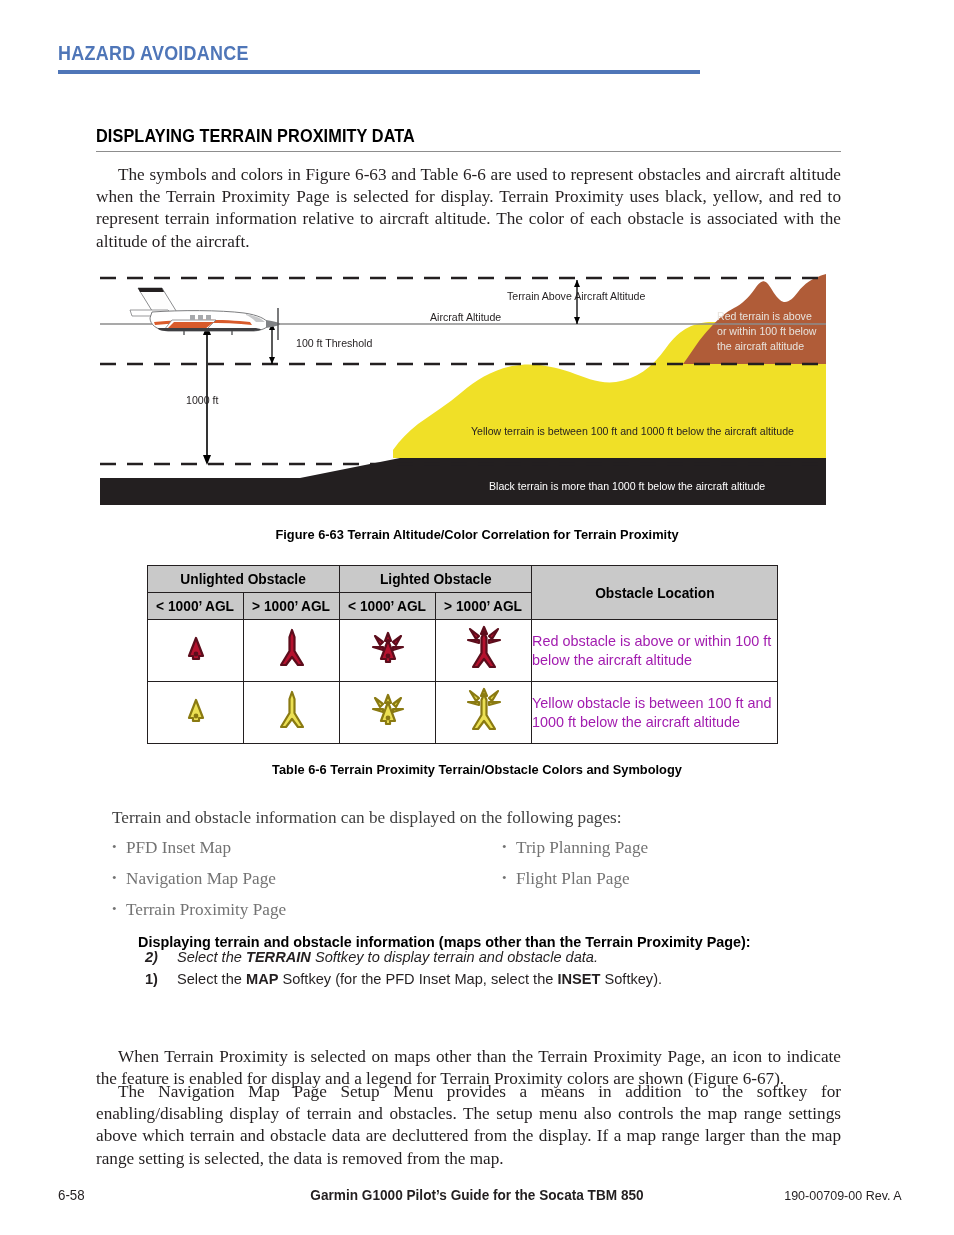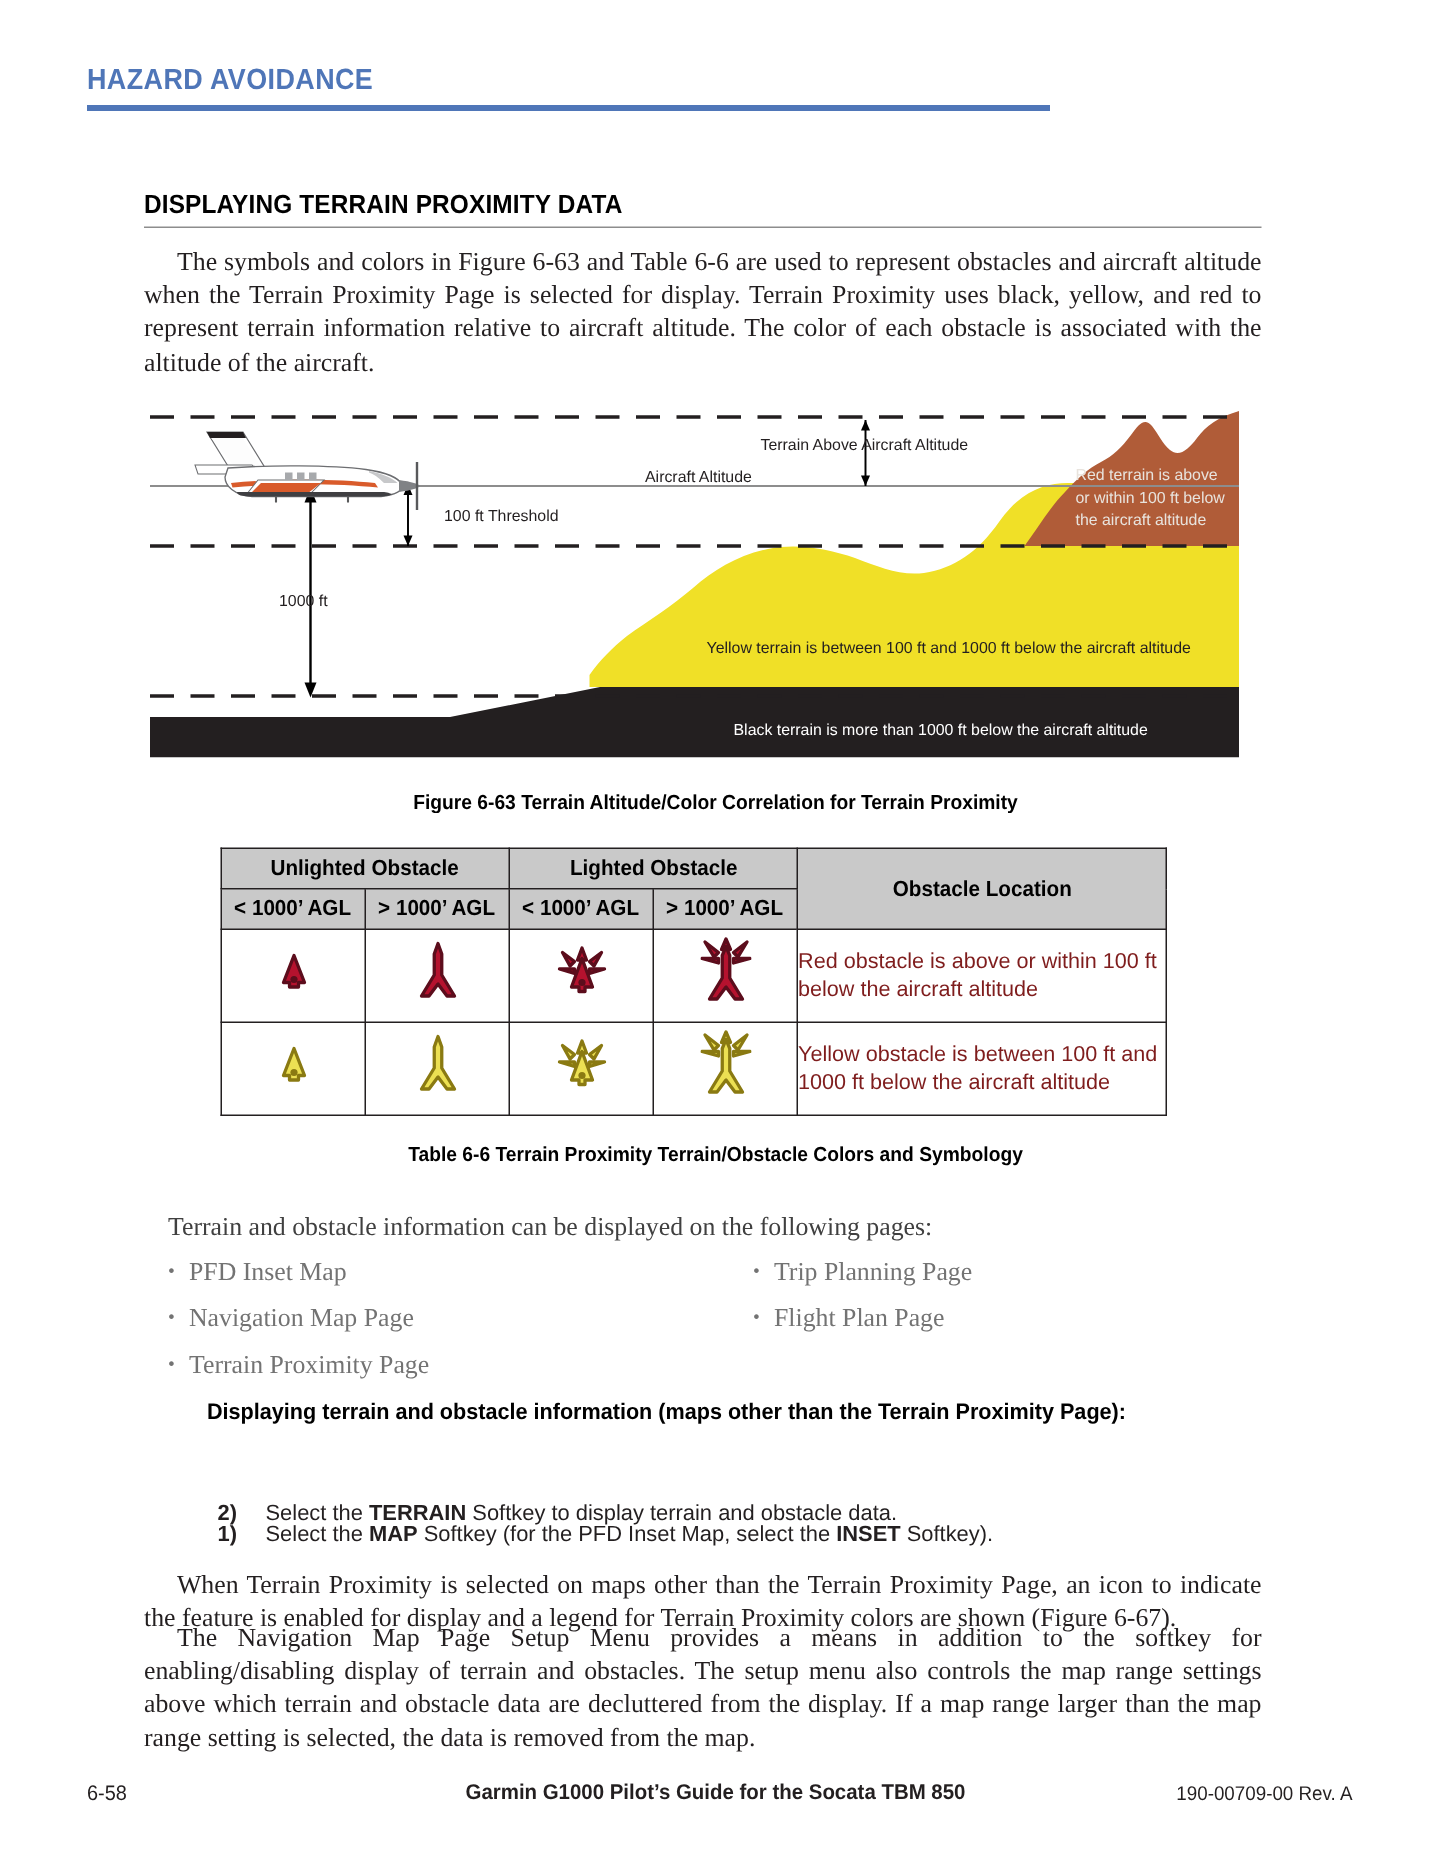--- a/index.html
+++ b/index.html
@@ -147,21 +147,21 @@
   .sym-table th span { display:inline-block; transform: scaleX(0.95); }
   .sym-cell {
     height: 62px;
     text-align: center;
     vertical-align: middle;
   }
   .desc-cell {
     font-family: "Liberation Sans", "DejaVu Sans", sans-serif;
     font-size: 14.4px;
     line-height: 19px;
-    color: #7f1d1d;
+    color: #a21caf;
     padding: 6px 8px 6px 10px;
     vertical-align: middle;
     text-align: left;
   }
   .table-caption {
     position: absolute;
     left: 0; top: 762px;
     width: 954px;
     text-align: center;
     font-family: "Liberation Sans", "DejaVu Sans", sans-serif;
@@ -461,25 +461,25 @@
 
 <div class="bullet-item" style="left:112px; top:838px;">PFD Inset Map</div>
 <div class="bullet-item" style="left:112px; top:869px;">Navigation Map Page</div>
 <div class="bullet-item" style="left:112px; top:900px;">Terrain Proximity Page</div>
 
 <div class="bullet-item" style="left:502px; top:838px;">Trip Planning Page</div>
 <div class="bullet-item" style="left:502px; top:869px;">Flight Plan Page</div>
 
 <div class="proc-head">Displaying terrain and obstacle information (maps other than the Terrain Proximity Page):</div>
 
-<div class="proc-step" style="top:971px;margin-top:44px;">
+<div class="proc-step" style="top:971px;">
   <span class="proc-num">1)</span><span>Select the </span><b>MAP</b><span> Softkey (for the PFD Inset Map, select the </span><b>INSET</b><span> Softkey).</span>
 </div>
 
-<div class="proc-step" style="top:1001px;">
+<div class="proc-step" style="top:949px;font-style:italic;">
   <span class="proc-num">2)</span><span>Select the </span><b>TERRAIN</b><span> Softkey to display terrain and obstacle data.</span>
 </div>
 
 <div class="body-para" style="left:96px; top:1030px; width:745px;margin-top:16px;">When Terrain Proximity is selected on maps other than the Terrain Proximity Page, an icon to indicate the feature is enabled for display and a legend for Terrain Proximity colors are shown (Figure 6-67).</div>
 
 <div class="body-para" style="left:96px; top:1081px; width:745px;">The Navigation Map Page Setup Menu provides a means in addition to the softkey for enabling/disabling display of terrain and obstacles.  The setup menu also controls the map range settings above which terrain and obstacle data are decluttered from the display.  If a map range larger than the map range setting is selected, the data is removed from the map.</div>
 
 <div class="footer">
   <div class="footer-left">6-58</div>
   <div class="footer-center">Garmin G1000 Pilot’s Guide for the Socata TBM 850</div>

